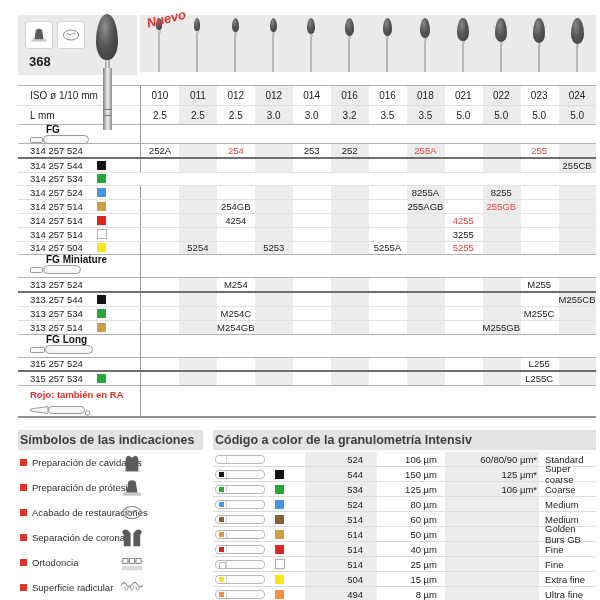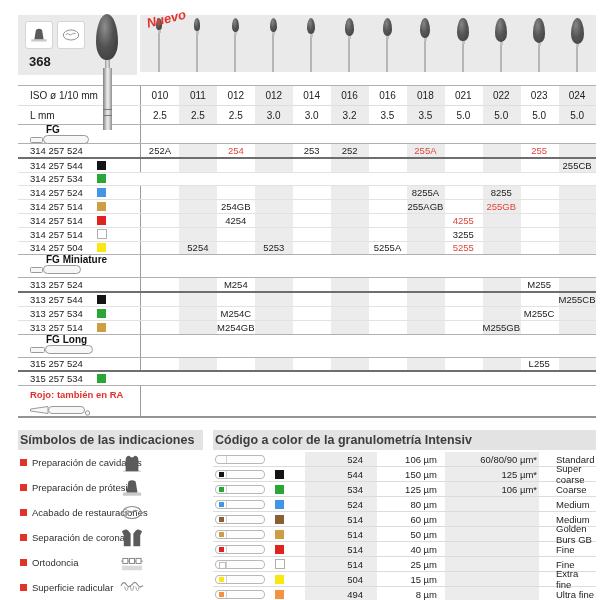--- a/index.html
+++ b/index.html
@@ -66,21 +66,21 @@
   .sym-label{font-size:9.5px;color:#2e2e2e;}
   .sym-icon{position:absolute;left:100px;top:1px;width:27px;height:23px;display:flex;align-items:center;justify-content:center;}
   .grit-table{margin-top:2px;}
   .grow{display:flex;align-items:center;height:14px;border-bottom:1px solid #dcdcdc;font-size:9.5px;}
   .gc{display:flex;align-items:center;height:100%;}
   .gc.icon{width:60px;padding-left:2px;}
   .gc.sqc{width:30px;}
   .gc.model{width:72px;background:#ececec;justify-content:flex-end;padding-right:14px;box-sizing:border-box;}
   .gc.grain{width:60px;justify-content:flex-end;}
   .gc.old{width:94px;background:#ececec;justify-content:flex-end;padding-right:2px;box-sizing:border-box;margin-left:8px;}
-  .gc.name{flex:1;padding-left:17px;}
+  .gc.name{flex:1;padding-left:6px;}
   .chip{width:50px;height:9px;border:1px solid #b8b8b8;border-radius:4px/50%;position:relative;background:#fdfdfd;box-sizing:border-box;}
   .chip:after{content:"";position:absolute;left:10px;top:0;bottom:0;width:1px;background:#d2d2d2;}
   .chip .band{position:absolute;left:3px;top:1.5px;width:5px;height:4.5px;}
   .chip .band.white{background:#fff;border:1px solid #bbb;}
   svg{display:block;}
 </style>
 </head>
 <body>
 
 <div class="page">
@@ -532,20 +532,34 @@
           <div class="cell"></div>
           <div class="cell"></div>
           <div class="cell">L255</div>
           <div class="cell"></div>
         </div>
       </div>
       <div class="trow drow lastrow">
         <div class="labelzone">
           <span class="code">315 257 534</span>
           <span class="sq" style="background: rgb(40, 167, 55);"></span>
+        </div>
+        <div class="cells">
+          <div class="cell"></div>
+          <div class="cell"></div>
+          <div class="cell"></div>
+          <div class="cell"></div>
+          <div class="cell"></div>
+          <div class="cell"></div>
+          <div class="cell"></div>
+          <div class="cell"></div>
+          <div class="cell"></div>
+          <div class="cell"></div>
+          <div class="cell">L255C</div>
+          <div class="cell"></div>
         </div>
       </div>
       <div class="trow footnote-row">
         <div class="labelzone">
           <span class="fn">Rojo: también en RA</span>
         </div>
         <div class="cells plain">
           <div class="cell"></div>
           <div class="cell"></div>
           <div class="cell"></div>

